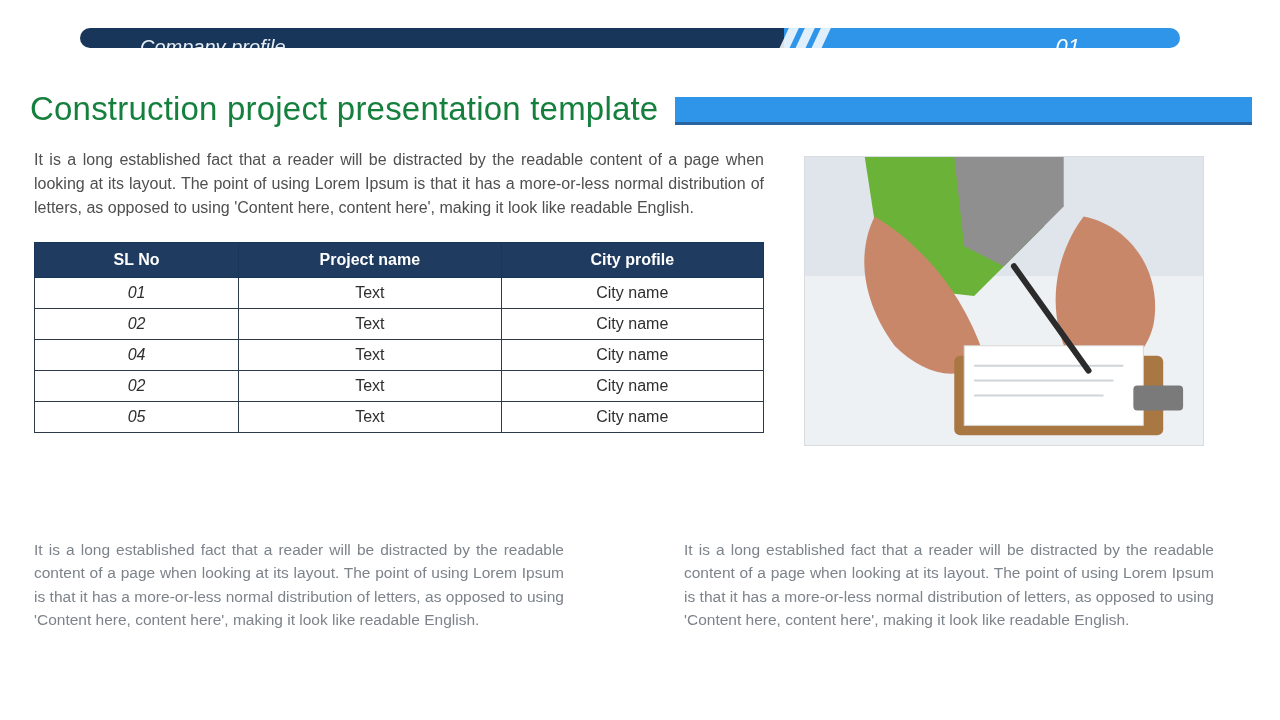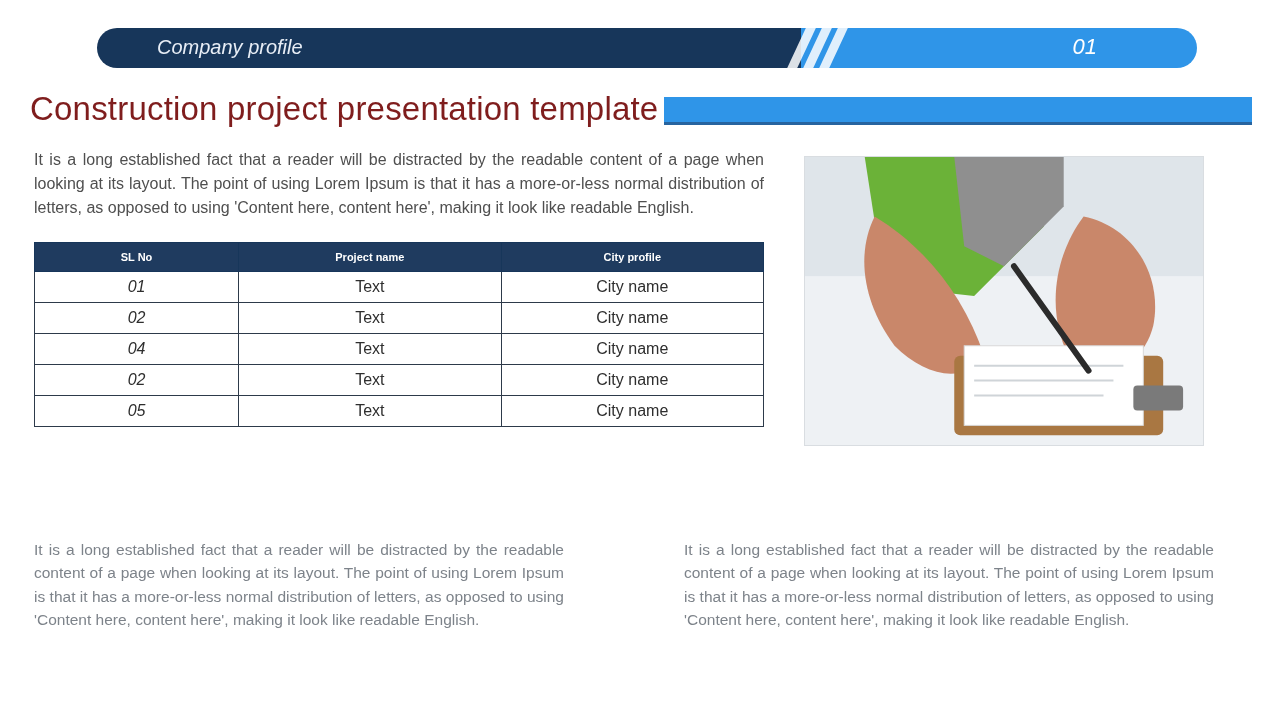--- a/index.html
+++ b/index.html
@@ -2,22 +2,22 @@
 <html><head>
 <meta charset="utf-8">
 <style>
   * { box-sizing: border-box; margin: 0; padding: 0; }
   html, body { width: 1280px; height: 720px; font-family: "Segoe UI", Arial, sans-serif; background: #fff; }
   .slide { position: relative; width: 1280px; height: 720px; }
 
   
   .header-bar {
     position: absolute;
-    top: 28px; left: 97px;
-    width: 1100px; height: 40px;
+    top: 28px; left: 80px;
+    width: 1100px; height: 20px;
     border-radius: 22px;
     background: linear-gradient(90deg, #17365a 0%, #17365a 64%, #2f95e8 64%, #2f95e8 100%);
     overflow: hidden;
     text-align: right;
   }
   .header-label {
     position: absolute; left: 60px; top: 0; height: 38px;
     display: flex; align-items: center;
     color: #e8eef6; font-style: italic; font-size: 20px; font-weight: 500;
   }
@@ -28,22 +28,22 @@
   }
   .stripes {
     position: absolute; top: -6px; left: 700px; height: 50px; width: 120px;
     display: flex; gap: 6px; transform: skewX(-25deg);
   }
   .stripes span { width: 10px; height: 50px; background: #ffffff; opacity: 0.85; }
 
   
   .title-row { position: absolute; top: 90px; left: 30px; right: 28px; display: flex; align-items: center; }
   .title {
-    font-size: 33px; font-weight: 400; color: #7f1d1d; letter-spacing: 0.2px;
-    white-space: nowrap; padding-right: 6px;
+    font-size: 33px; font-weight: 400; color: #15803d; letter-spacing: 0.2px;
+    white-space: nowrap; padding-right: 17px;
   }
   .title-bar { flex: 1; height: 28px; background: #2f95e8; border-bottom: 3px solid #1f3b5f88; margin-top: 4px; }
 
   
   .body-top { position: absolute; top: 148px; left: 34px; right: 28px; display: flex; gap: 40px; }
   .left-col { width: 730px; }
   .right-col { flex: 1; }
 
   .para {
     font-size: 16px; line-height: 1.5; color: #4f4f4f;
@@ -51,21 +51,21 @@
   }
 
   
   table.projects {
     margin-top: 22px;
     width: 730px; border-collapse: collapse;
     font-size: 16px;
   }
   table.projects th {
     background: #1f3b5f; color: #fff; font-weight: 600;
-    padding: 8px 0; border: 1px solid #17365a; font-size: 11px;
+    padding: 8px 0; border: 1px solid #17365a; font-size: 16px;
   }
   table.projects td {
     border: 1px solid #2d3a4a; padding: 6px 0;
     text-align: center; color: #2e2e2e;
   }
   table.projects td:first-child { font-style: italic; }
   .col1 { width: 28%; }
   .col2 { width: 36%; }
   .col3 { width: 36%; }
 

